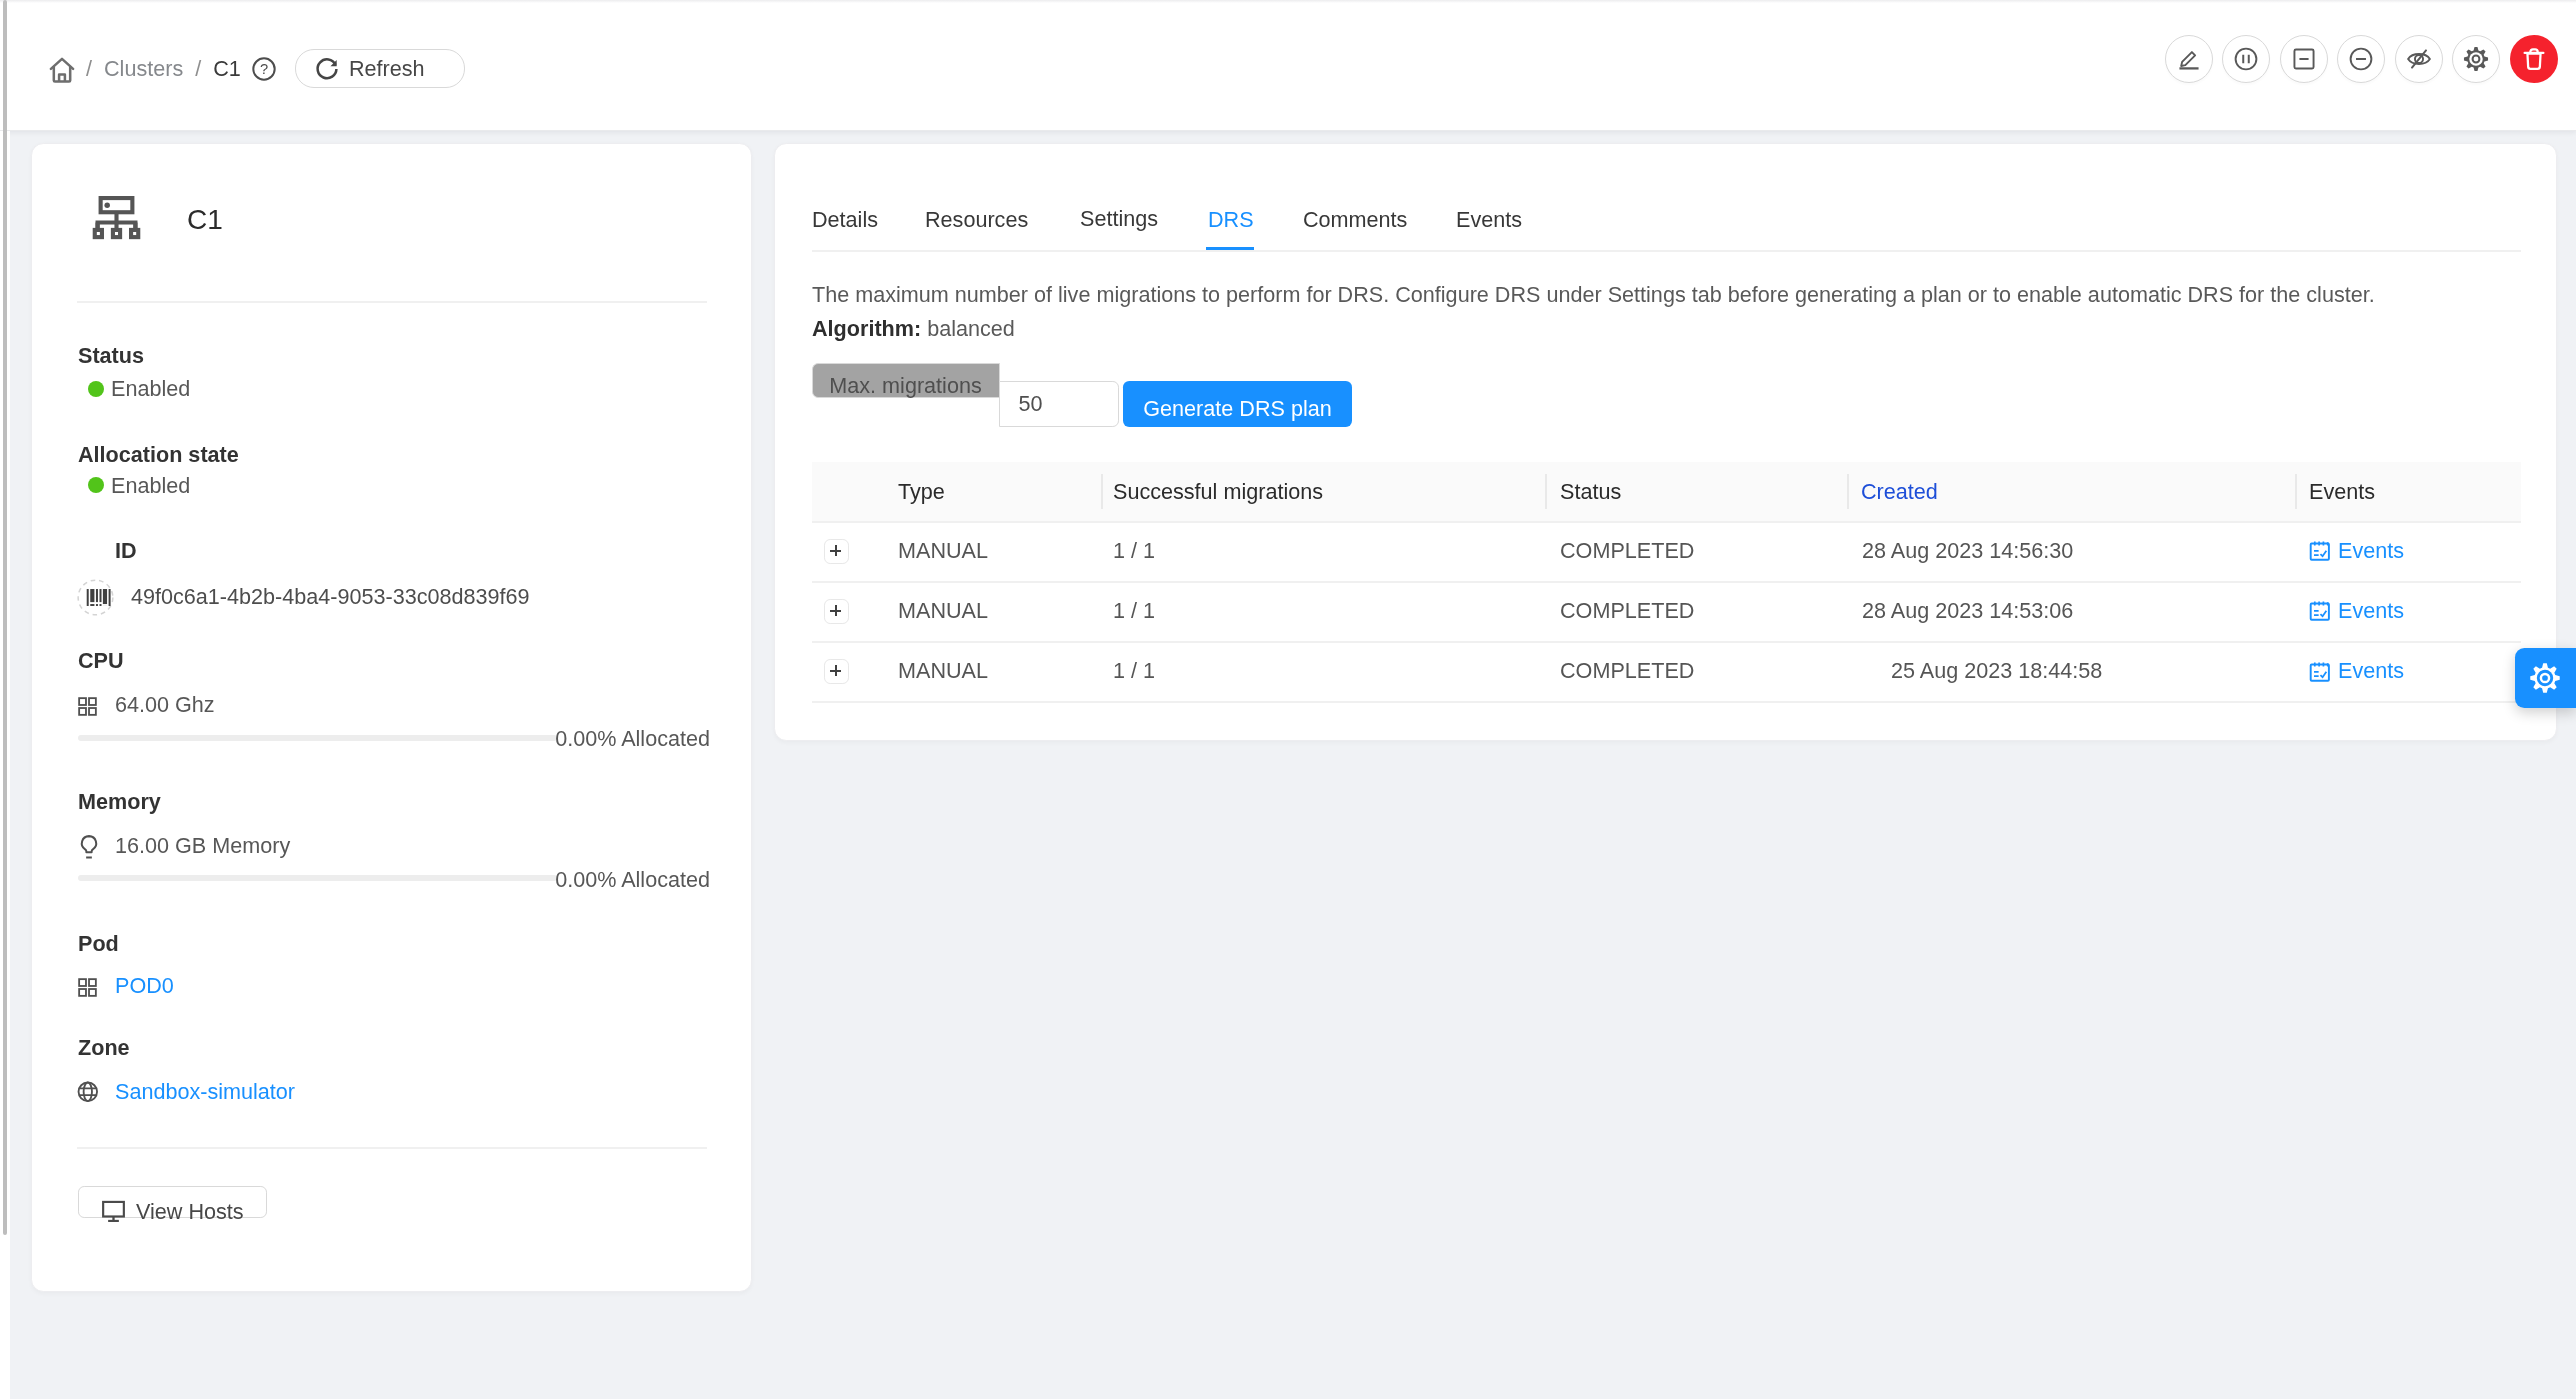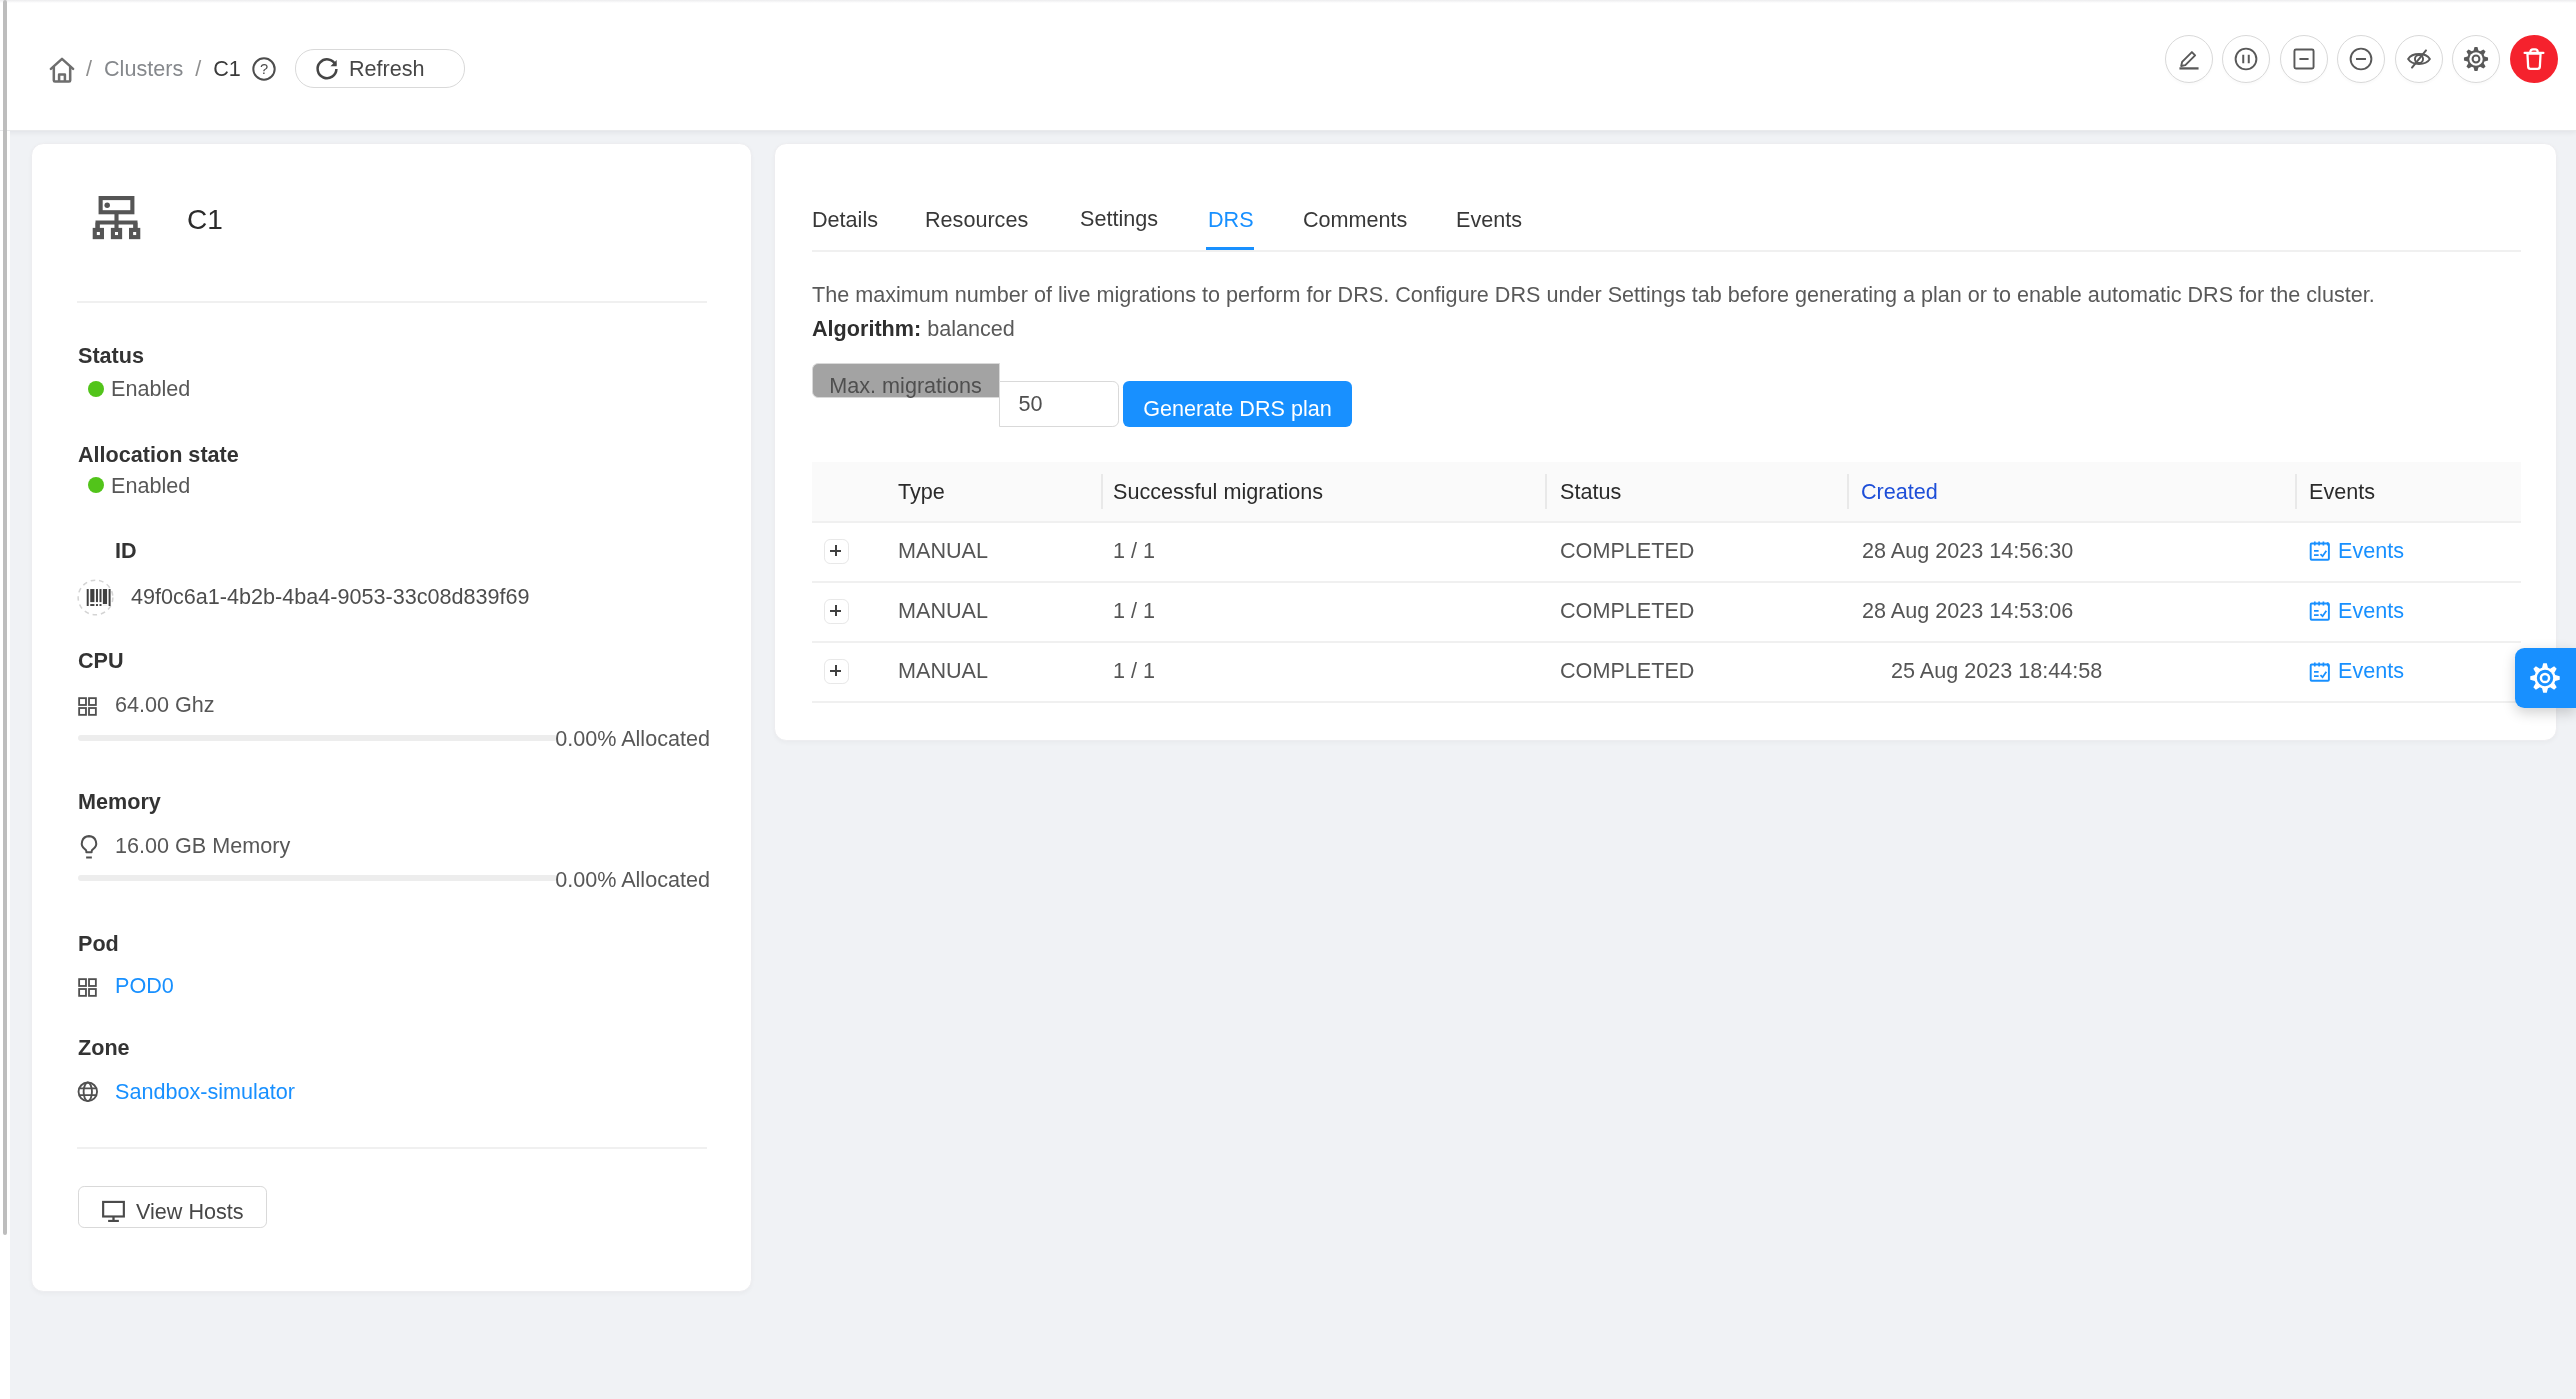--- a/index.html
+++ b/index.html
@@ -184,21 +184,21 @@
   <div class="txt label" style="left:46px;top:887px;">Zone</div>
   <svg class="abs" style="left:45px;top:937px;" width="21.6" height="21.6" viewBox="0 0 28 28">
     <circle cx="14" cy="14" r="12" fill="none" stroke="#505050" stroke-width="2.4"></circle>
     <ellipse cx="14" cy="14" rx="5.4" ry="12" fill="none" stroke="#505050" stroke-width="2.4"></ellipse>
     <path d="M3.2 9.6 H24.8 M3.2 18.4 H24.8" stroke="#505050" stroke-width="2.4"></path>
   </svg>
   <div class="txt blue" style="left:83px;top:931px;">Sandbox-simulator</div>
 
   <div class="divider" style="left:45px;top:1003px;width:630px;"></div>
 
-  <div class="abs" style="left:46px;top:1042px;width:189px;height:42px;border:1.5px solid #d9d9d9;border-radius:6.2px;background:#fff;">
+  <div class="abs" style="left:46px;top:1042px;width:189px;height:32px;border:1.5px solid #d9d9d9;border-radius:6.2px;background:#fff;">
     <svg class="abs" style="left:21.6px;top:13px;" width="25" height="23" viewBox="0 0 32 30">
       <rect x="2.5" y="2.5" width="27" height="19" fill="none" stroke="#4a4a4a" stroke-width="2.8"></rect>
       <path d="M16 21.5 V26.5" stroke="#4a4a4a" stroke-width="3"></path>
       <path d="M9 27.3 H23" stroke="#4a4a4a" stroke-width="2.8"></path>
     </svg>
     <div class="txt" style="left:57px;top:7.7px;color:#474747;">View Hosts</div>
   </div>
 </div>
 
 <div class="card" id="rightcard">

